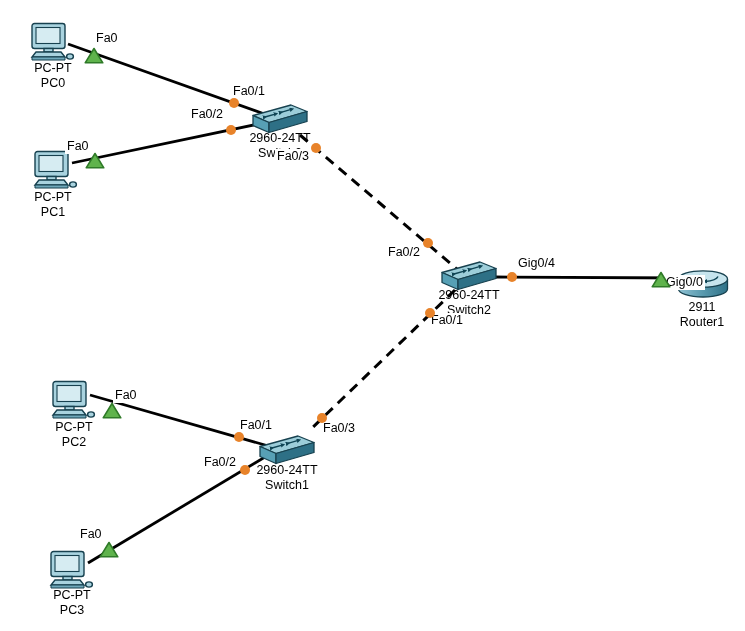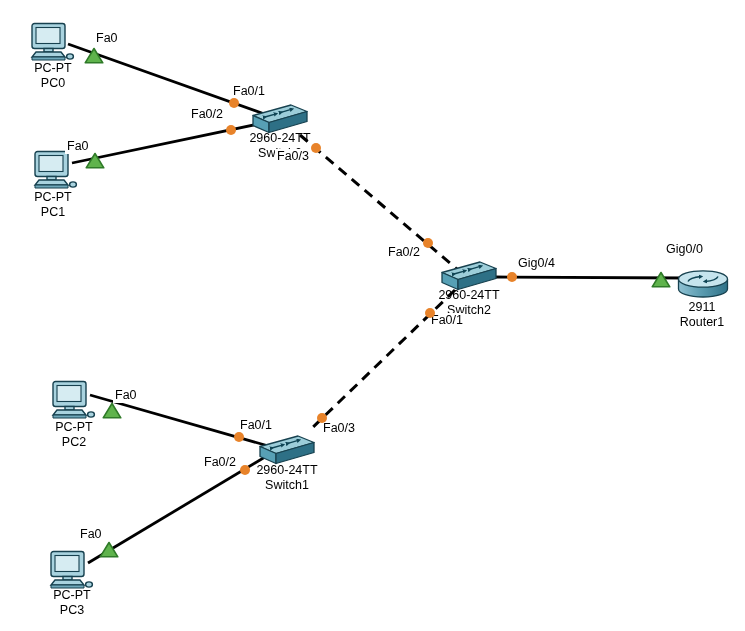--- a/index.html
+++ b/index.html
@@ -202,21 +202,21 @@
   </div>
 
   <span class="port" style="left:94px;top:31px">Fa0</span>
   <span class="port" style="left:231px;top:84px">Fa0/1</span>
   <span class="port" style="left:189px;top:107px">Fa0/2</span>
   <span class="port" style="left:275px;top:149px">Fa0/3</span>
   <span class="port" style="left:65px;top:139px">Fa0</span>
   <span class="port" style="left:386px;top:245px">Fa0/2</span>
   <span class="port" style="left:516px;top:256px">Gig0/4</span>
   <span class="port" style="left:429px;top:313px">Fa0/1</span>
-  <span class="port" style="left:664px;top:242px">Gig0/0</span>
+  <span class="port" style="left:664px;top:275px">Gig0/0</span>
   <span class="port" style="left:238px;top:418px">Fa0/1</span>
   <span class="port" style="left:321px;top:421px">Fa0/3</span>
   <span class="port" style="left:202px;top:455px">Fa0/2</span>
   <span class="port" style="left:113px;top:388px">Fa0</span>
   <span class="port" style="left:78px;top:527px">Fa0</span>
 
   <span class="dot" style="left:229px;top:98px"></span>
   <span class="dot" style="left:226px;top:125px"></span>
   <span class="dot" style="left:311px;top:143px"></span>
   <span class="dot" style="left:423px;top:238px"></span>

